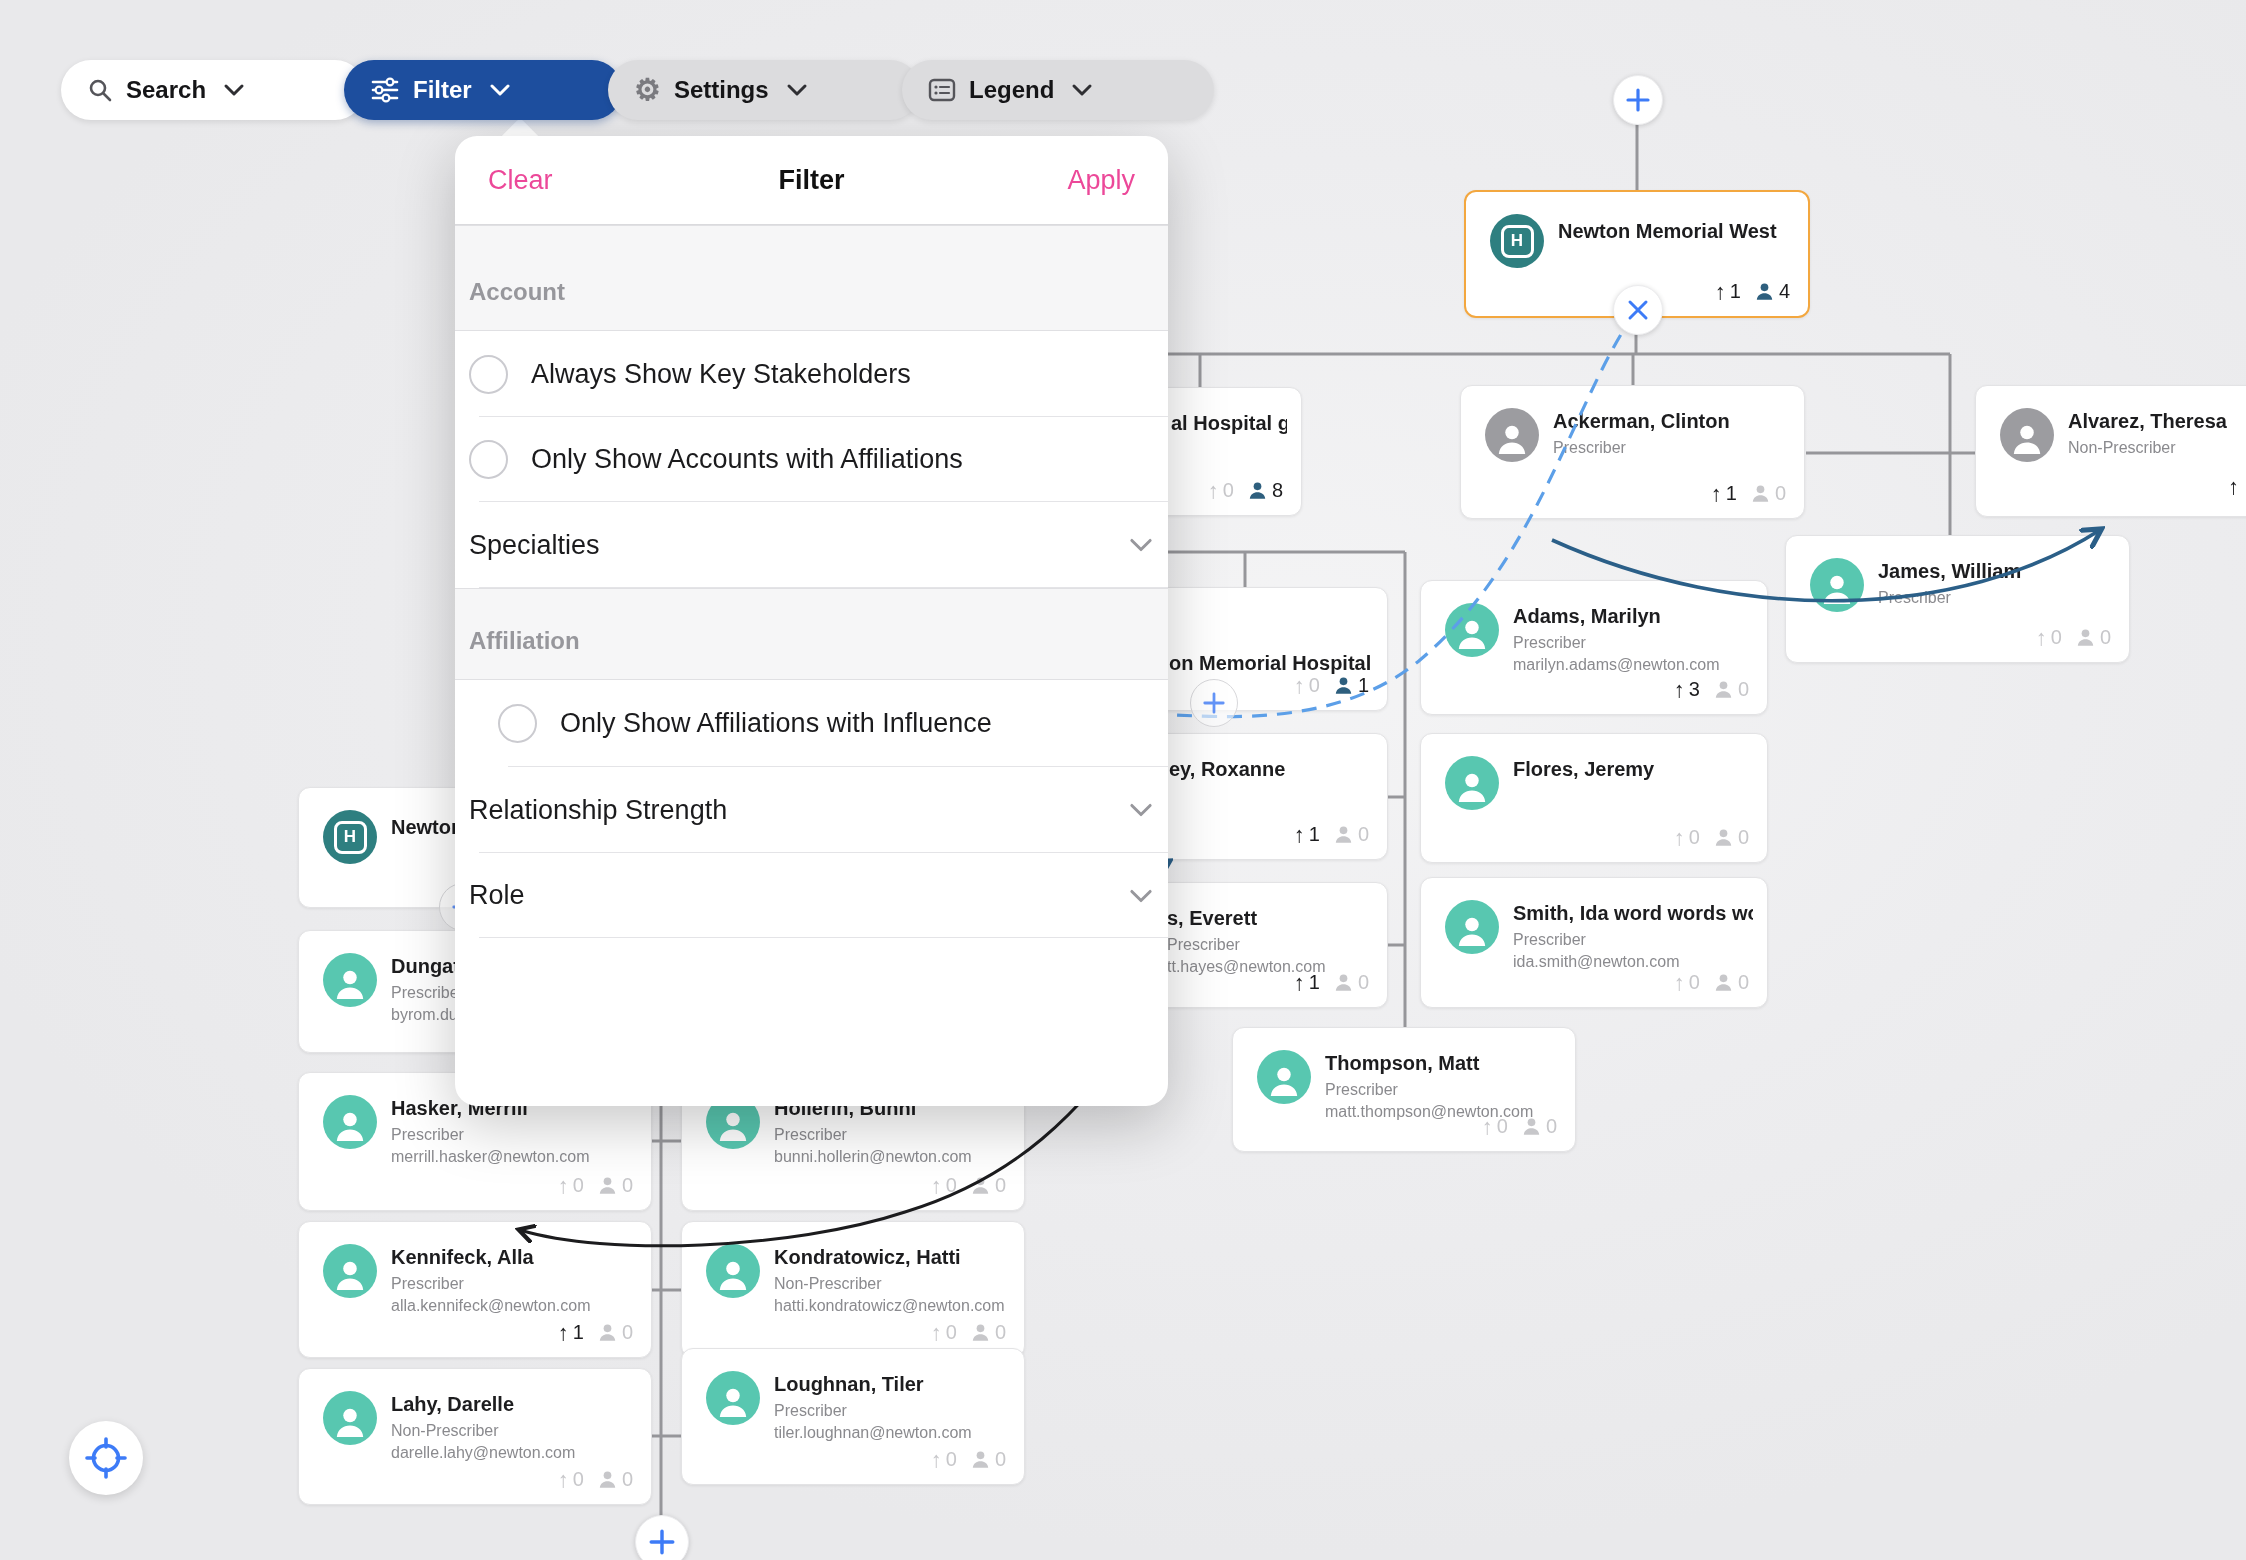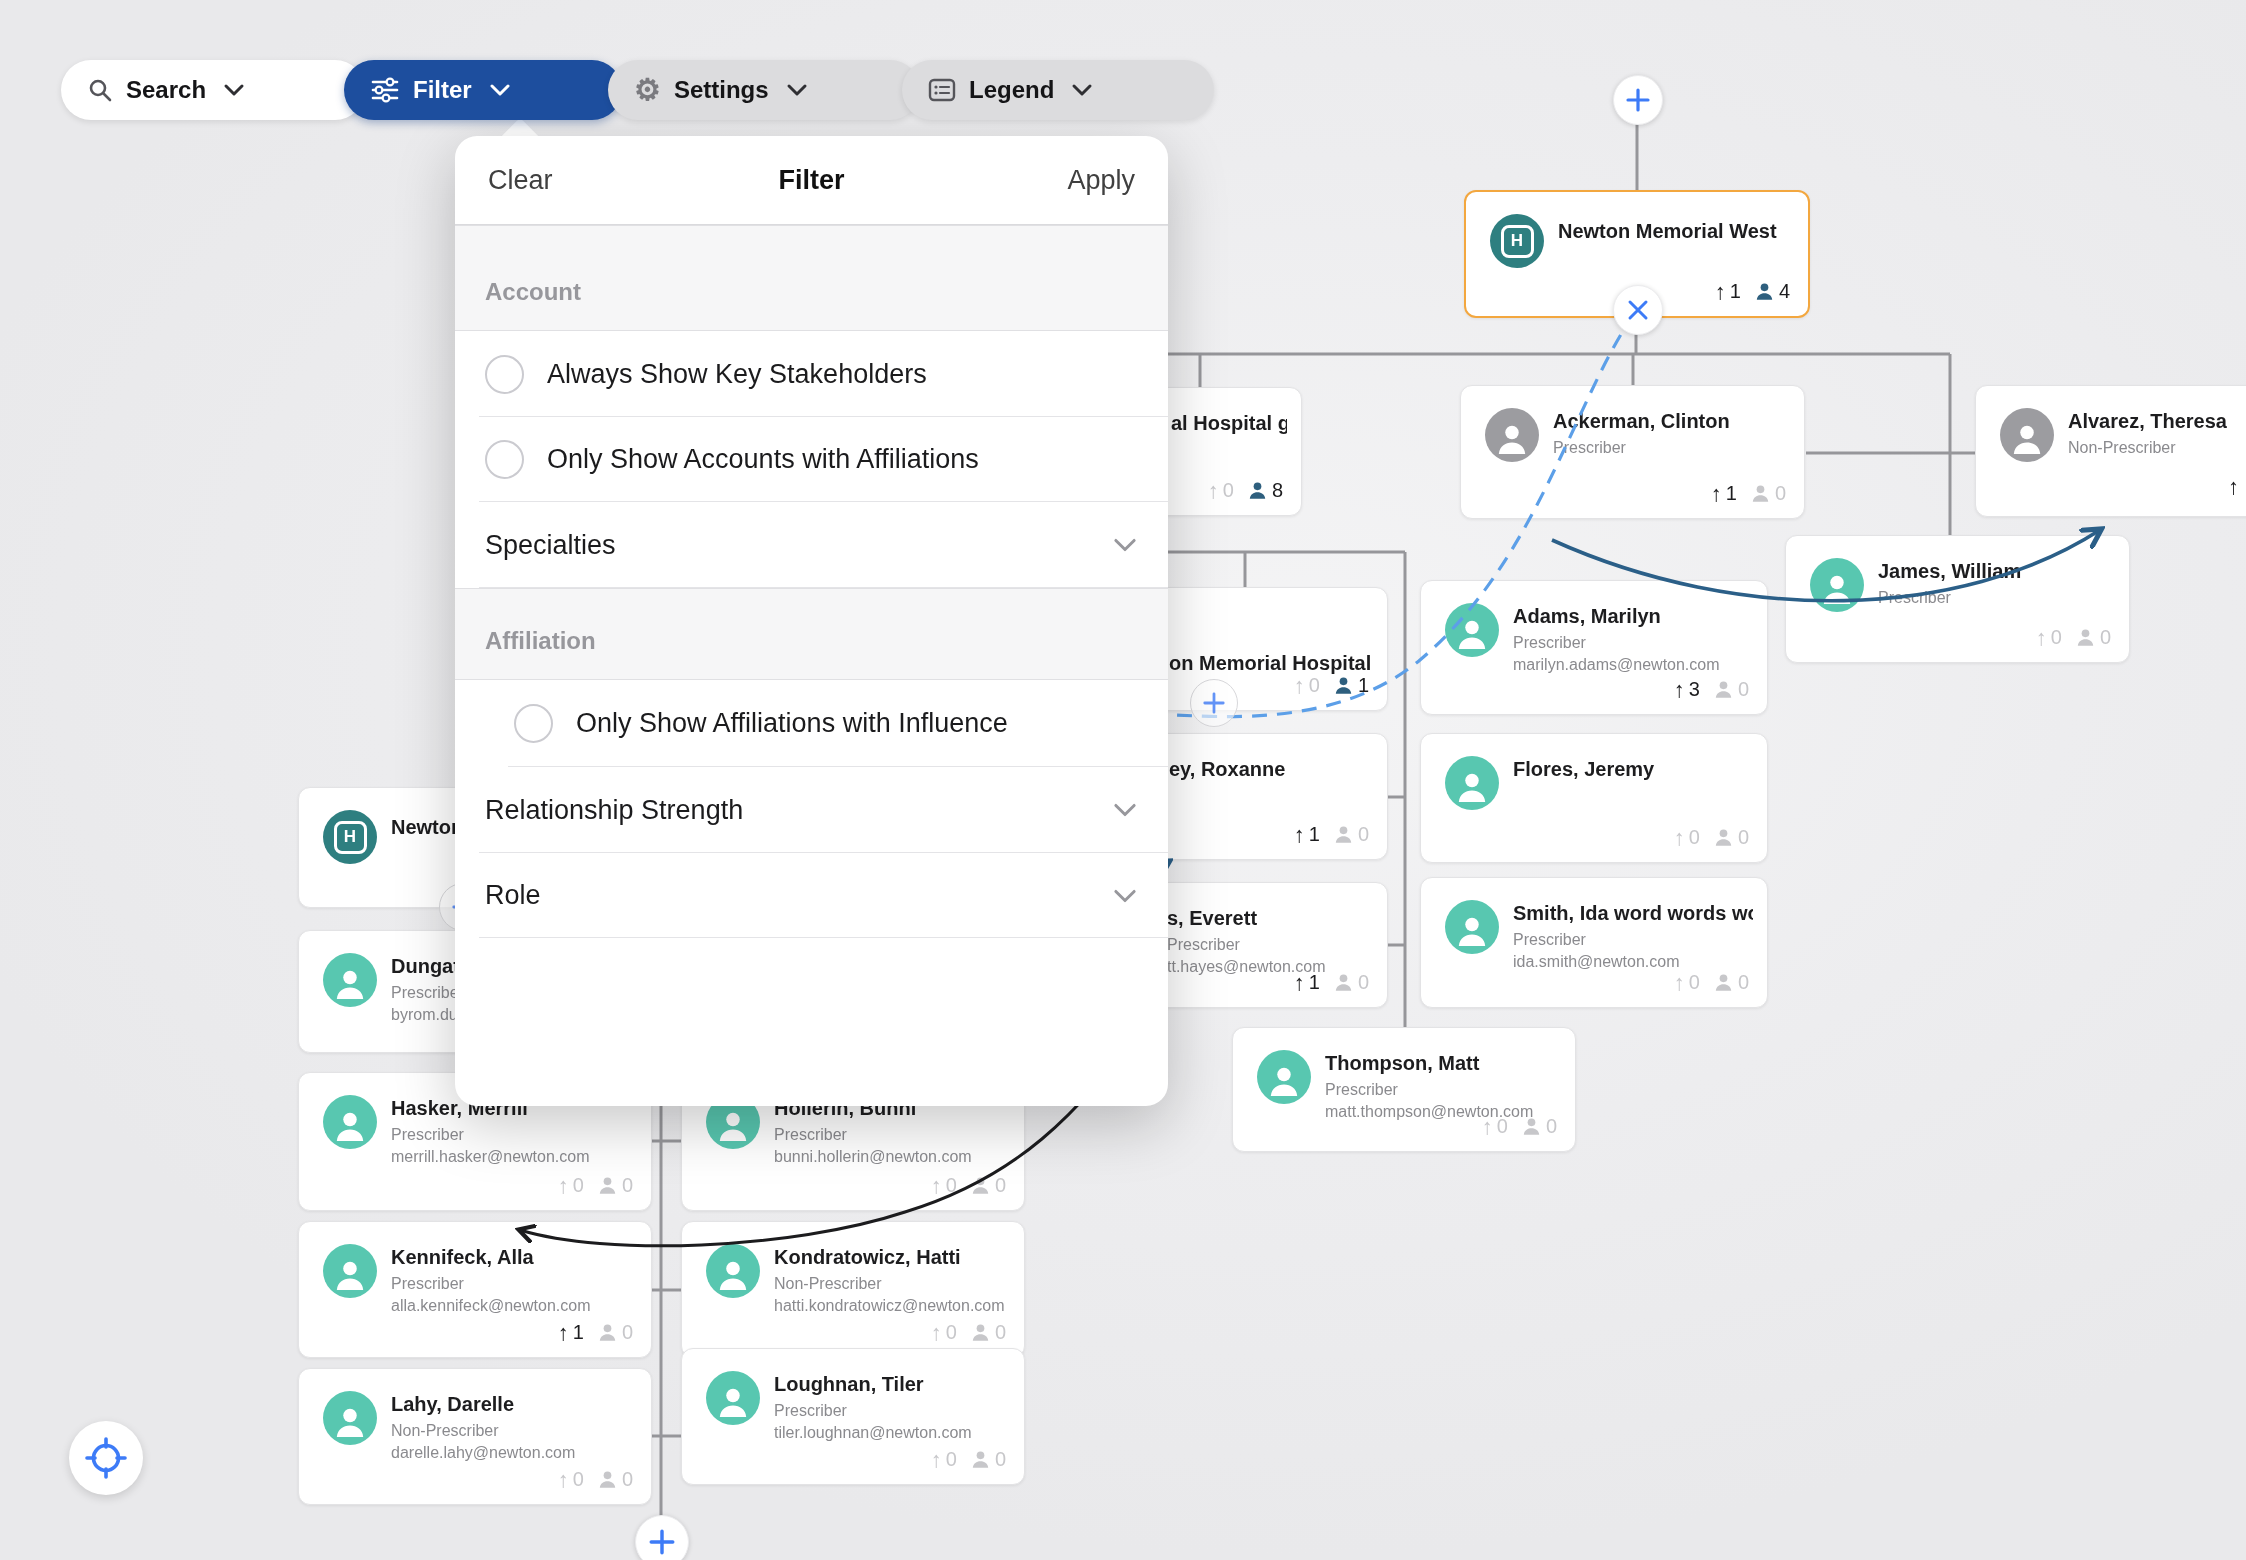--- a/index.html
+++ b/index.html
@@ -15,23 +15,23 @@
   .pill.gray{background:#dcdcde;}
   .pill.blue{background:#1d4e9e;color:#ffffff;box-shadow:0 3px 8px rgba(20,60,130,.35);}
   .pill .chev{margin-left:4px;display:flex;}
   
   .panel-arrow{position:absolute;left:505px;top:124px;width:30px;height:30px;background:#fff;
     transform:rotate(45deg);border-radius:5px;z-index:9;}
   .panel{position:absolute;left:455px;top:136px;width:713px;height:970px;background:#fff;
     border-radius:22px;z-index:10;box-shadow:0 18px 60px rgba(0,0,0,.22);overflow:hidden;}
   .p-head{height:88px;display:flex;align-items:center;justify-content:space-between;
     padding:0 33px;border-bottom:1px solid #dadadd;position:relative;}
-  .p-link{font-size:27px;color:#404040;cursor:pointer;}
+  .p-link{font-size:27px;color:#ec4899;cursor:pointer;}
   .p-title{position:absolute;left:0;right:0;text-align:center;font-size:27px;font-weight:700;color:#111;pointer-events:none;}
-  .p-row{position:relative;display:flex;align-items:center;padding:0 30px;box-sizing:border-box;text-align:right;}
+  .p-row{position:relative;display:flex;align-items:center;padding:0 14px;box-sizing:border-box;text-align:right;}
   .p-row.section{background:#f6f6f7;border-top:1px solid #e0e0e3;border-bottom:1px solid #e0e0e3;
     align-items:flex-end;padding-bottom:24px;}
   .p-row.section .p-label{font-size:24px;font-weight:700;color:#97979c;}
   .p-row .p-label{font-size:27px;color:#1b1b1d;}
   .p-row.hasdiv::after{content:'';position:absolute;left:24px;right:0;bottom:0;height:1px;background:#e4e4e7;}
   .radio-circle{width:35px;height:35px;border-radius:50%;border:2px solid #cbcbd0;margin-right:23px;flex:none;background:#fff;}
   .p-row .exp-chev{margin-left:auto;color:#8e8e93;display:flex;}
   
   .card{position:absolute;background:#fff;border:1px solid #e3e3e5;border-radius:12px;
     box-shadow:0 1px 3px rgba(0,0,0,.07);z-index:1;box-sizing:border-box;cursor:pointer;}

